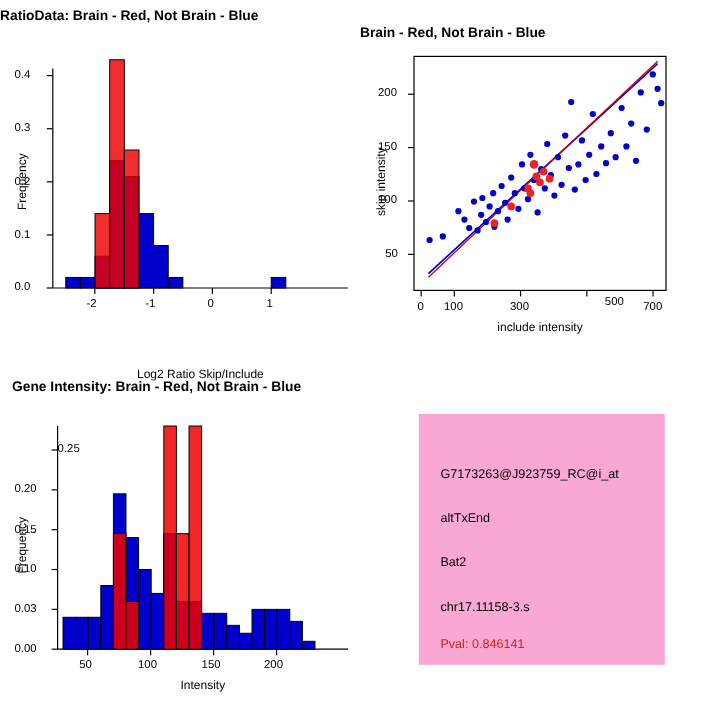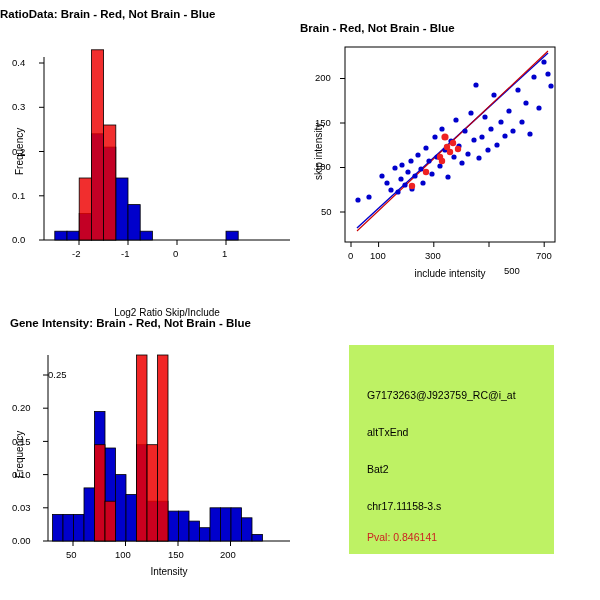--- a/index.html
+++ b/index.html
@@ -44,21 +44,21 @@
   }
   svg { display: block; }
 
   
   #info-box {
     position: absolute;
     left: 349px;
     top: 345px;
     width: 205px;
     height: 209px;
-    background: #bef264;
+    background: #f9a8d4;
   }
   #info-box .line {
     position: absolute;
     left: 18px;
     font-size: 10.5px;
     color: #000;
     white-space: nowrap;
   }
   #info-box .line.pval {
     color: #cc2222;
@@ -209,21 +209,21 @@
       <circle cx="150" cy="152" r="3.2"></circle>
       <circle cx="153" cy="143" r="3.2"></circle>
       <circle cx="158" cy="149" r="3.2"></circle>
       <circle cx="142" cy="161" r="3.2"></circle>
     </g>
   </svg>
 
   <div class="tick-label" style="left:48px; top:250px;">0</div>
   <div class="tick-label" style="left:70px; top:250px;">100</div>
   <div class="tick-label" style="left:125px; top:250px;">300</div>
-  <div class="tick-label" style="left:180px; top:265px;padding-left:24px;">500</div>
+  <div class="tick-label" style="left:180px; top:246px;padding-left:24px;">500</div>
   <div class="tick-label" style="left:236px; top:250px;">700</div>
 
   <div class="tick-label" style="left:21px; top:206px;">50</div>
   <div class="tick-label" style="left:15px; top:161px;">100</div>
   <div class="tick-label" style="left:15px; top:117px;">150</div>
   <div class="tick-label" style="left:15px; top:72px;">200</div>
 
   <div class="axis-label" style="position:absolute; left:45px; top:268px; width:210px;">include intensity</div>
   <div class="vlabel" style="left:13px; top:180px;">skip intensity</div>
 </div>

